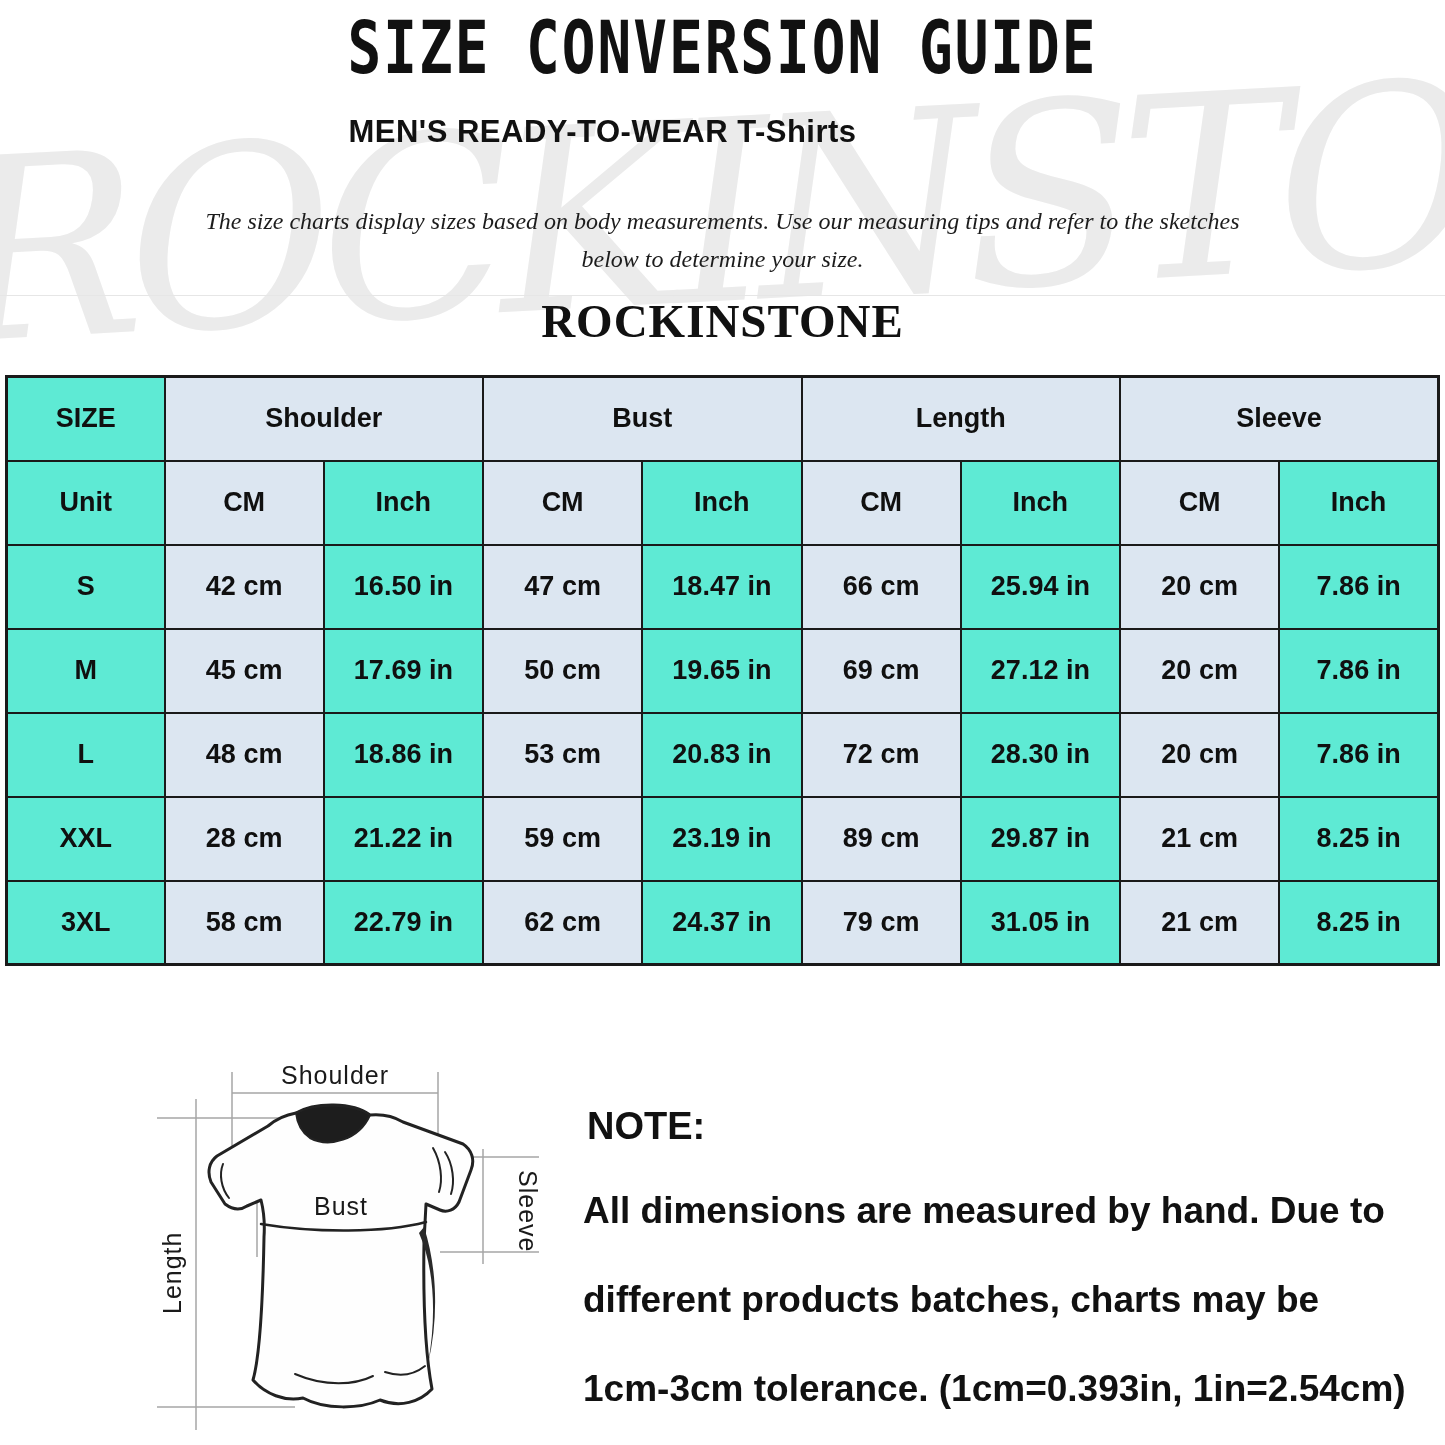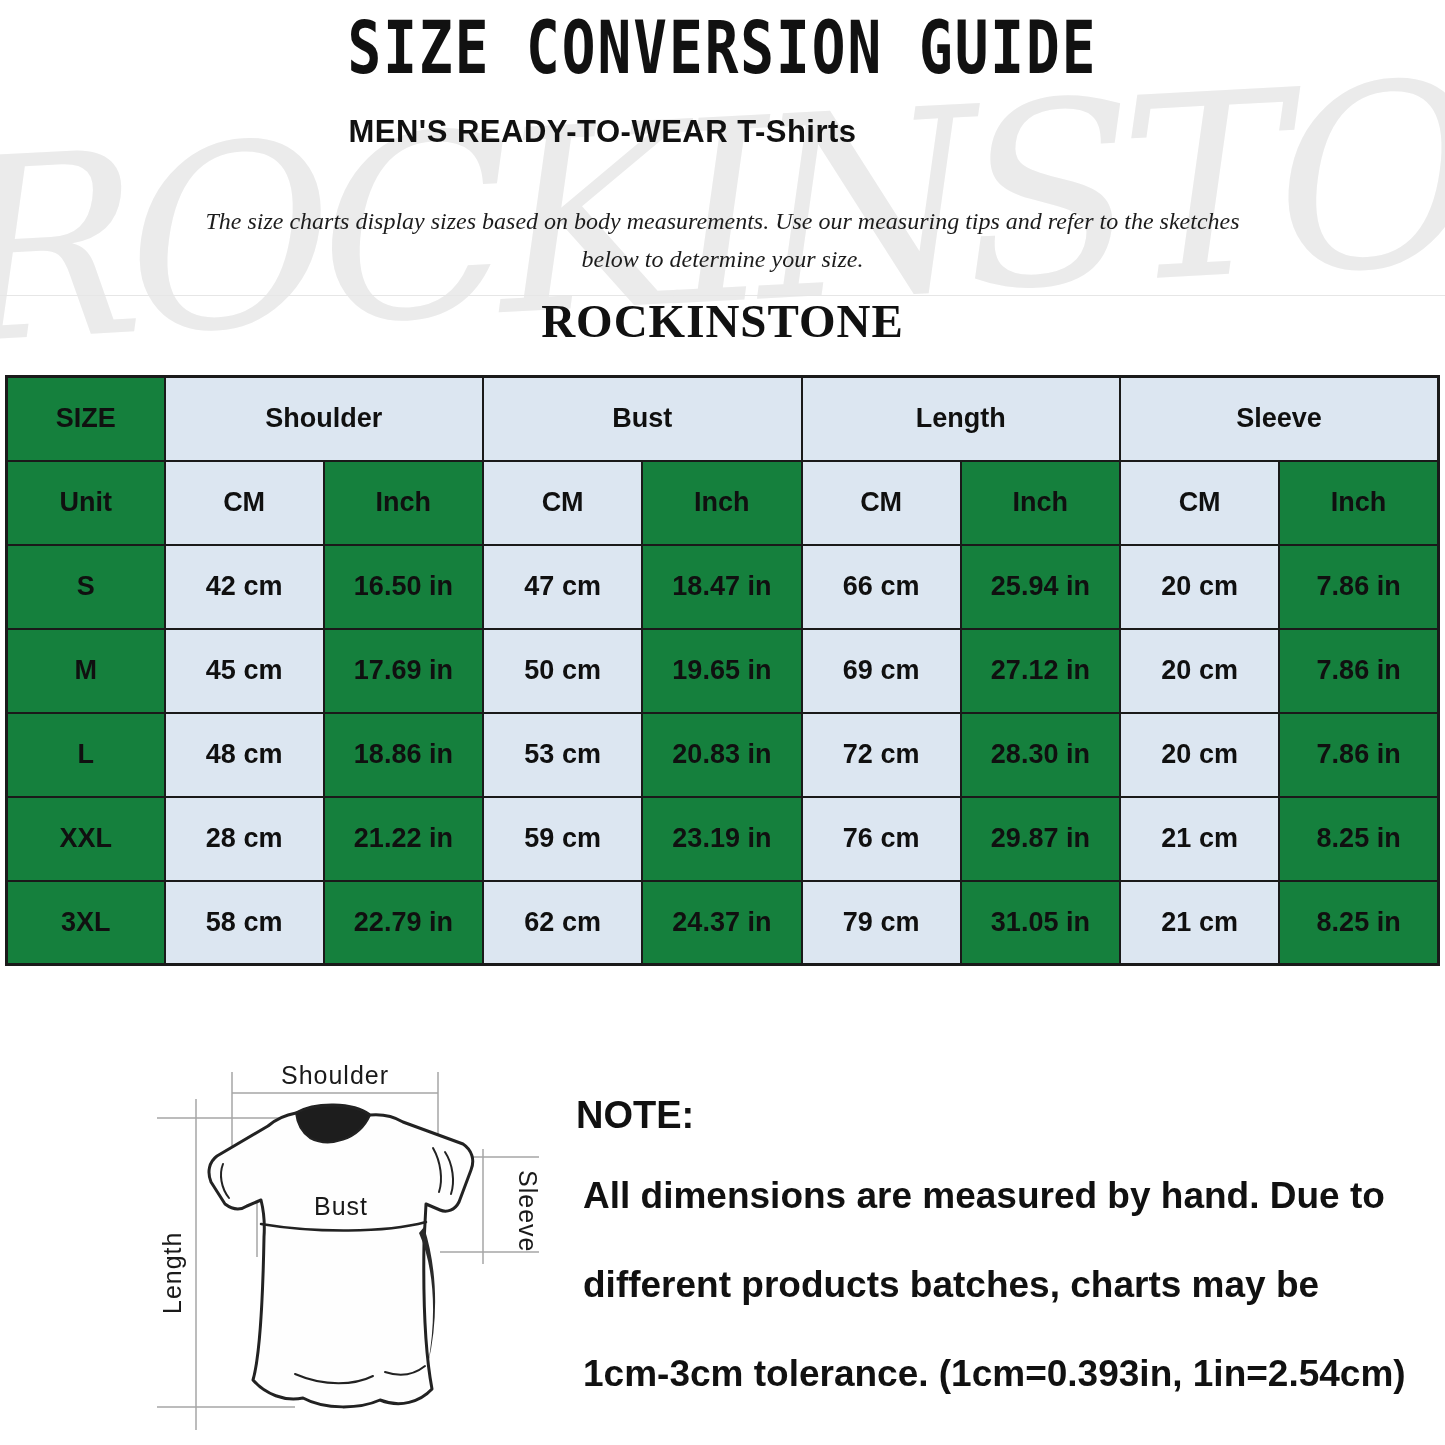--- a/index.html
+++ b/index.html
@@ -43,27 +43,27 @@
     border-collapse:collapse;table-layout:fixed;
     border:3px solid #1a1a1a;background:#fff;
   }
   .size-table th,.size-table td{
     border:2px solid #1a1a1a;text-align:center;vertical-align:middle;
     font-weight:bold;font-size:27px;color:#101010;padding:0;
     overflow:hidden;white-space:nowrap;
   }
   .size-table tr{height:84px;}
   .cb{background:#dce6f1;}
-  .cw{background:#15803d;margin-top:28px;}
+  .cw{background:#5eead4;margin-top:28px;}
   .diagram{position:absolute;z-index:1;left:145px;top:1052px;}
   .diagram text{
     font-family:"Liberation Sans",sans-serif;font-size:25px;fill:#1a1a1a;letter-spacing:1px;
   }
   .note{position:absolute;z-index:1;left:572px;top:1080px;width:830px;}
-  .note-heading{font-weight:bold;font-size:38px;line-height:62px;margin:4px;}
+  .note-heading{font-weight:bold;font-size:38px;line-height:62px;margin:15px;}
   .note-line{font-weight:bold;font-size:37px;line-height:78px;margin:11px;white-space:nowrap;}
 </style>
 </head>
 <body>
 
 <div class="watermark">ROCKINSTONE</div>
 <div class="faint-rule"></div>
 
 <div class="layer page-title">SIZE CONVERSION GUIDE</div>
 <div class="layer subtitle">MEN'S READY-TO-WEAR T-Shirts</div>
@@ -136,21 +136,21 @@
       <td class="cw">28.30 in</td>
       <td class="cb">20 cm</td>
       <td class="cw">7.86 in</td>
     </tr>
     <tr>
       <td class="cw">XXL</td>
       <td class="cb">28 cm</td>
       <td class="cw">21.22 in</td>
       <td class="cb">59 cm</td>
       <td class="cw">23.19 in</td>
-      <td class="cb">76 cm</td>
+      <td class="cb">89 cm</td>
       <td class="cw">29.87 in</td>
       <td class="cb">21 cm</td>
       <td class="cw">8.25 in</td>
     </tr>
     <tr>
       <td class="cw">3XL</td>
       <td class="cb">58 cm</td>
       <td class="cw">22.79 in</td>
       <td class="cb">62 cm</td>
       <td class="cw">24.37 in</td>

